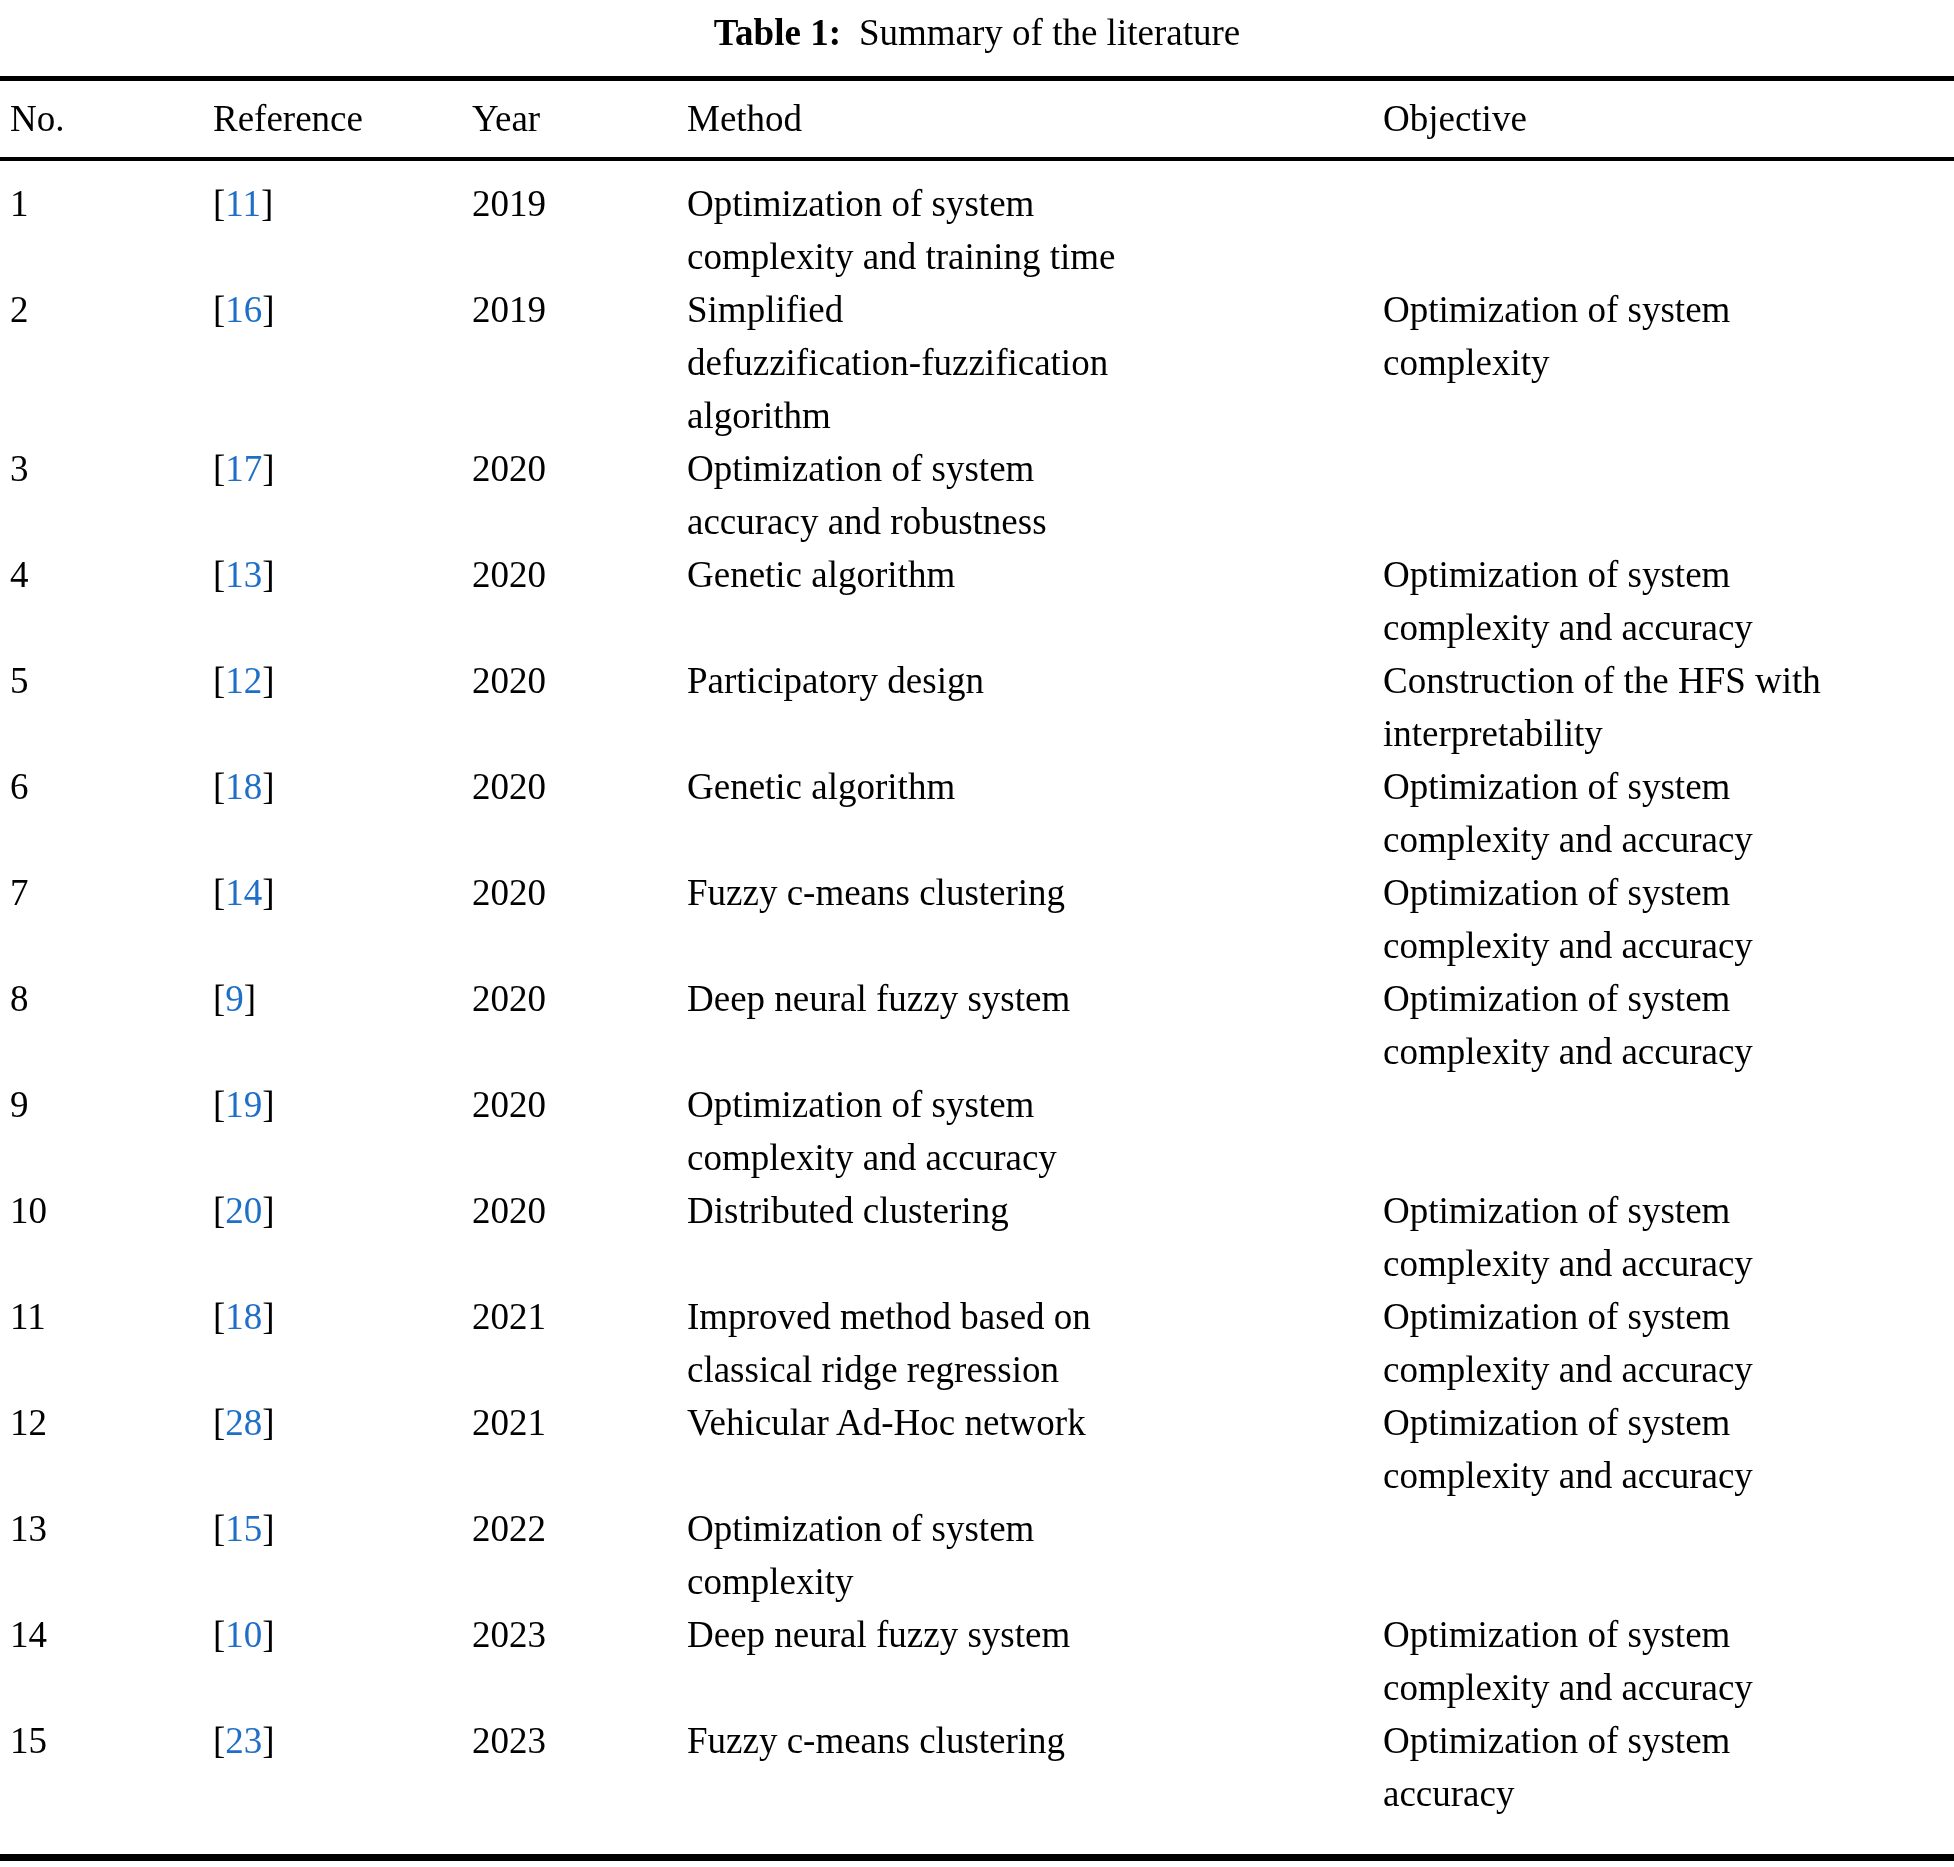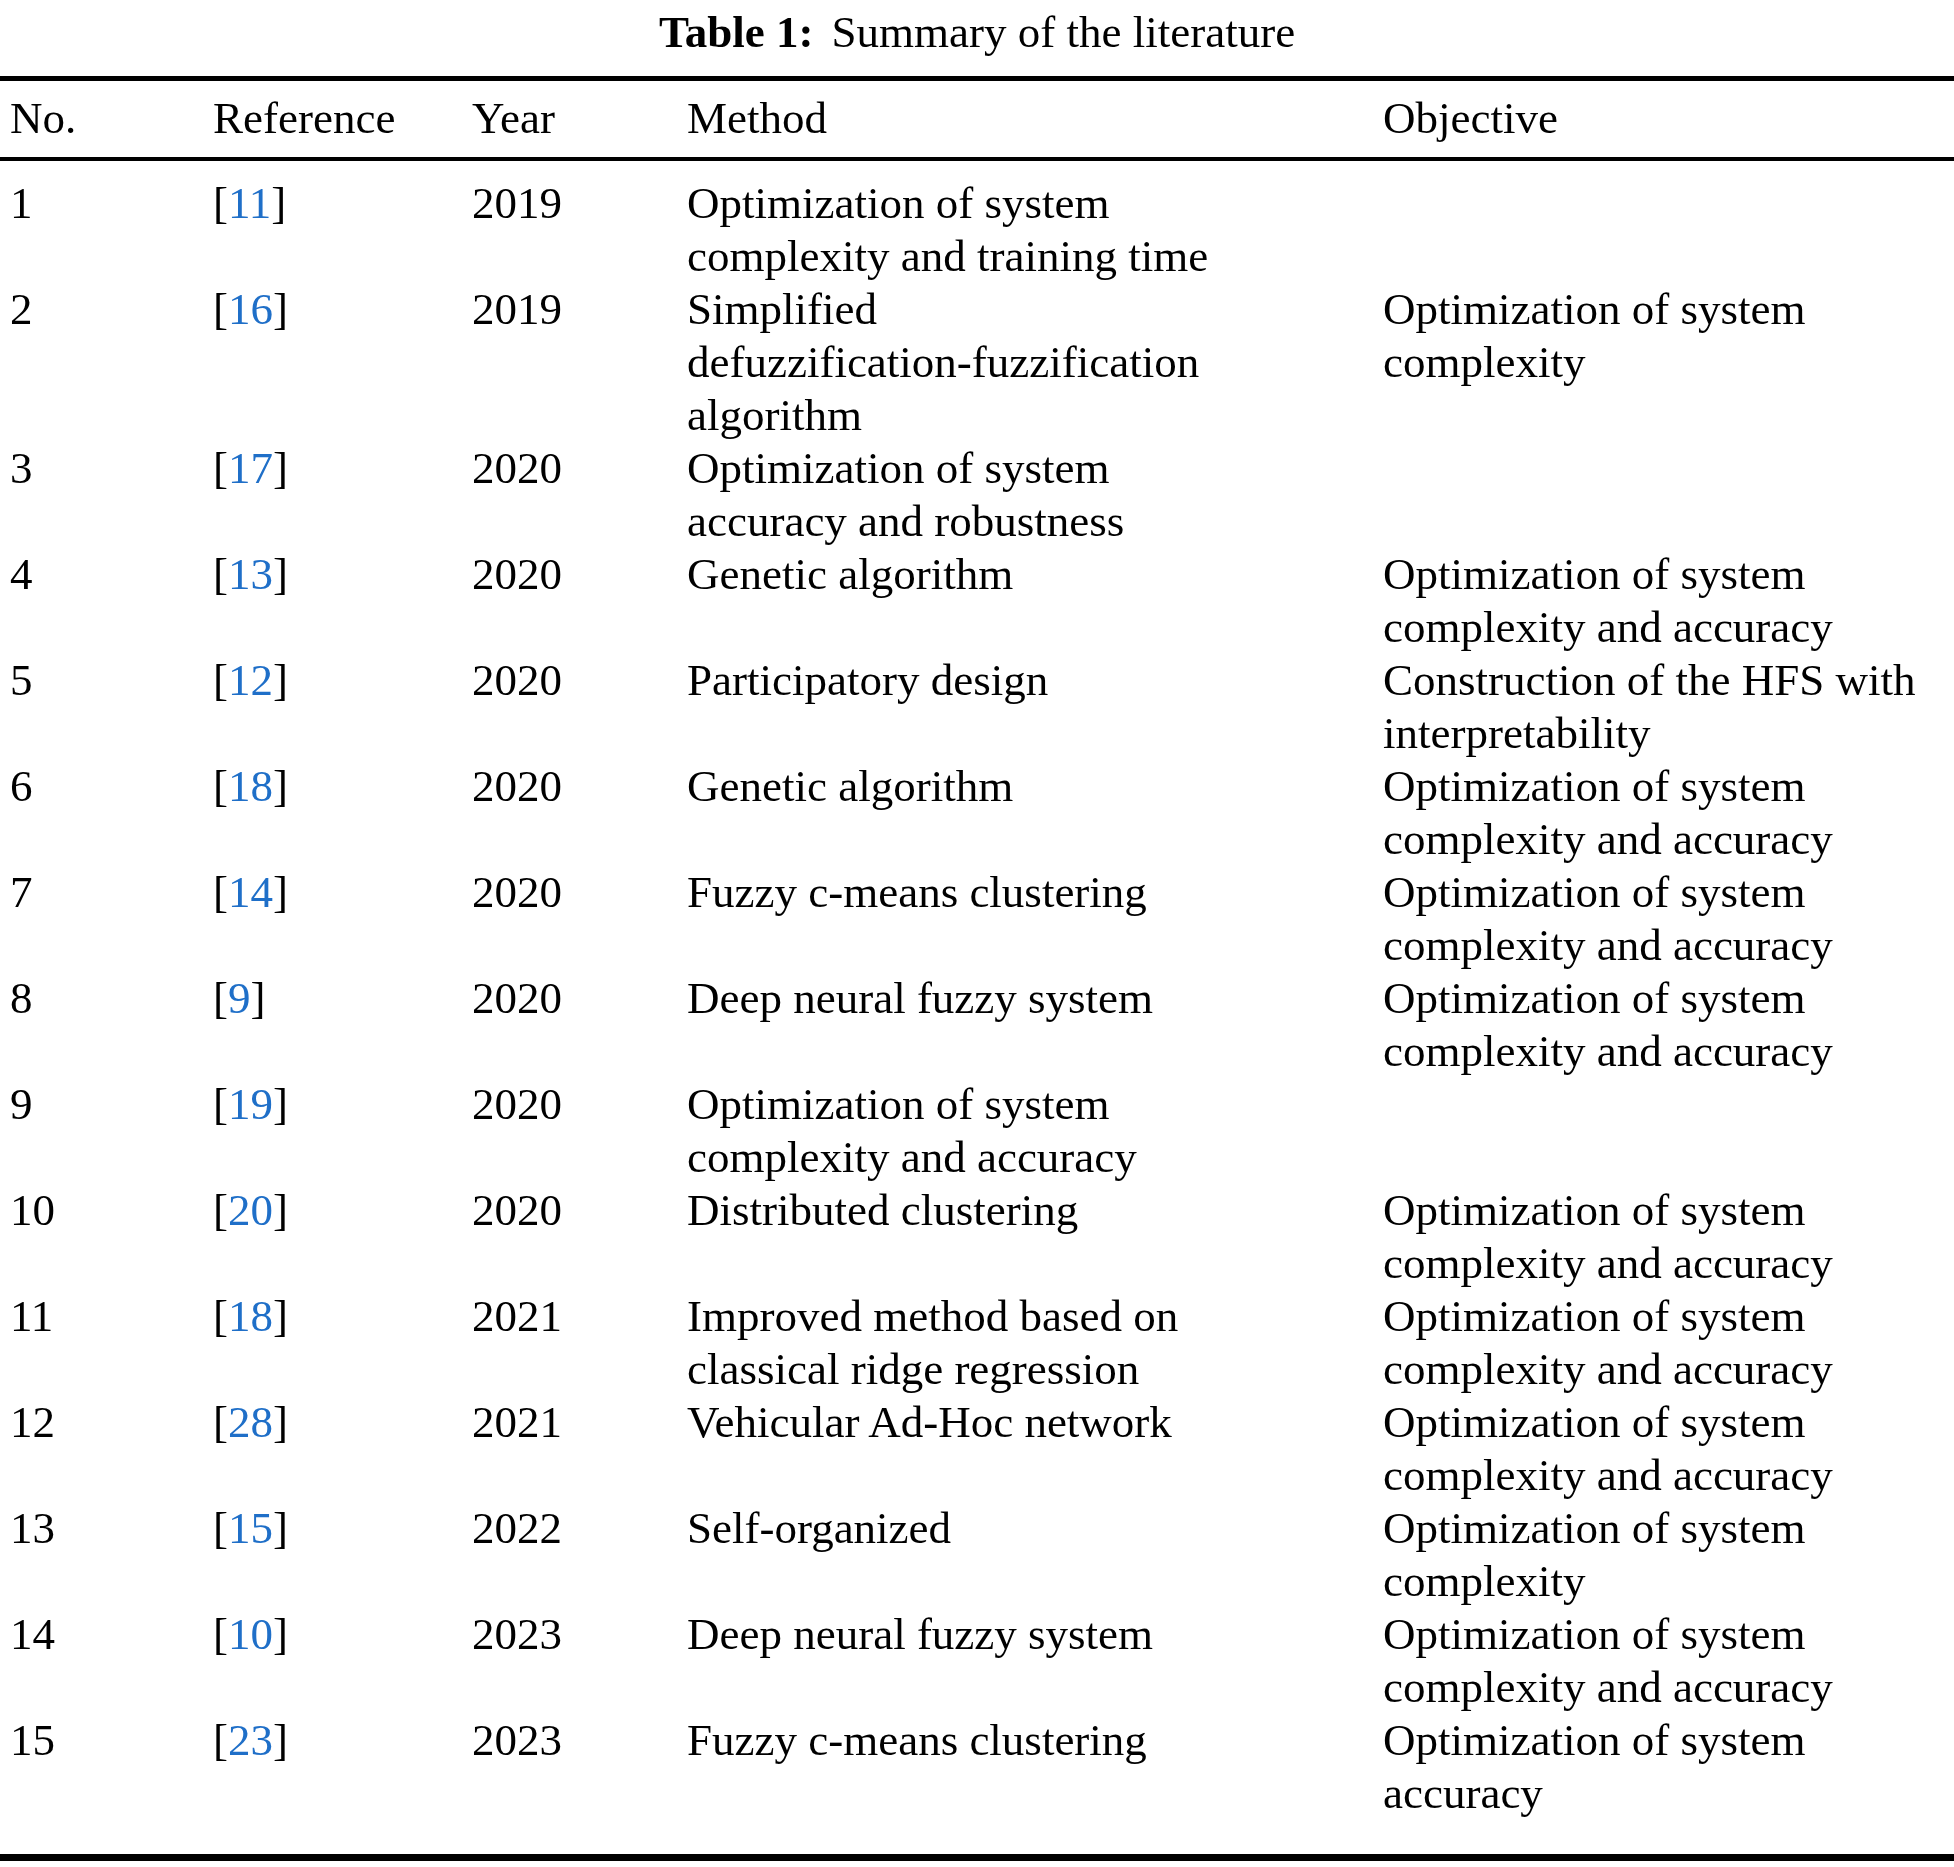--- a/index.html
+++ b/index.html
@@ -4,21 +4,21 @@
 <style>
   * { margin: 0; padding: 0; box-sizing: border-box; }
   html, body { background: #ffffff; }
   .page {
     position: relative;
     width: 1954px;
     height: 1867px;
     background: #ffffff;
     color: #000000;
     font-family: "Liberation Serif", "DejaVu Serif", serif;
-    font-size: 45px;
+    font-size: 37px;
     line-height: 53px;
     overflow: hidden;
   }
   .caption {
     text-align: center;
     padding-top: 6px;
     white-space: pre;
   }
   .caption .cap-label { font-weight: bold; }
   .caption .cap-sep { display: inline-block; width: 18px; }
@@ -170,21 +170,20 @@
         <div class="cell cell-year">2021</div>
         <div class="cell cell-method">Vehicular Ad-Hoc network</div>
         <div class="cell cell-objective">Optimization of system
 complexity and accuracy</div>
       </div>
 
       <div class="grid-row trow">
         <div class="cell cell-no">13</div>
         <div class="cell cell-ref"><span class="bracket">[</span><a class="ref-num">15</a><span class="bracket">]</span></div>
         <div class="cell cell-year">2022</div>
-        <div class="cell cell-method">Self-organized</div>
         <div class="cell cell-objective">Optimization of system
 complexity</div>
       </div>
 
       <div class="grid-row trow">
         <div class="cell cell-no">14</div>
         <div class="cell cell-ref"><span class="bracket">[</span><a class="ref-num">10</a><span class="bracket">]</span></div>
         <div class="cell cell-year">2023</div>
         <div class="cell cell-method">Deep neural fuzzy system</div>
         <div class="cell cell-objective">Optimization of system

